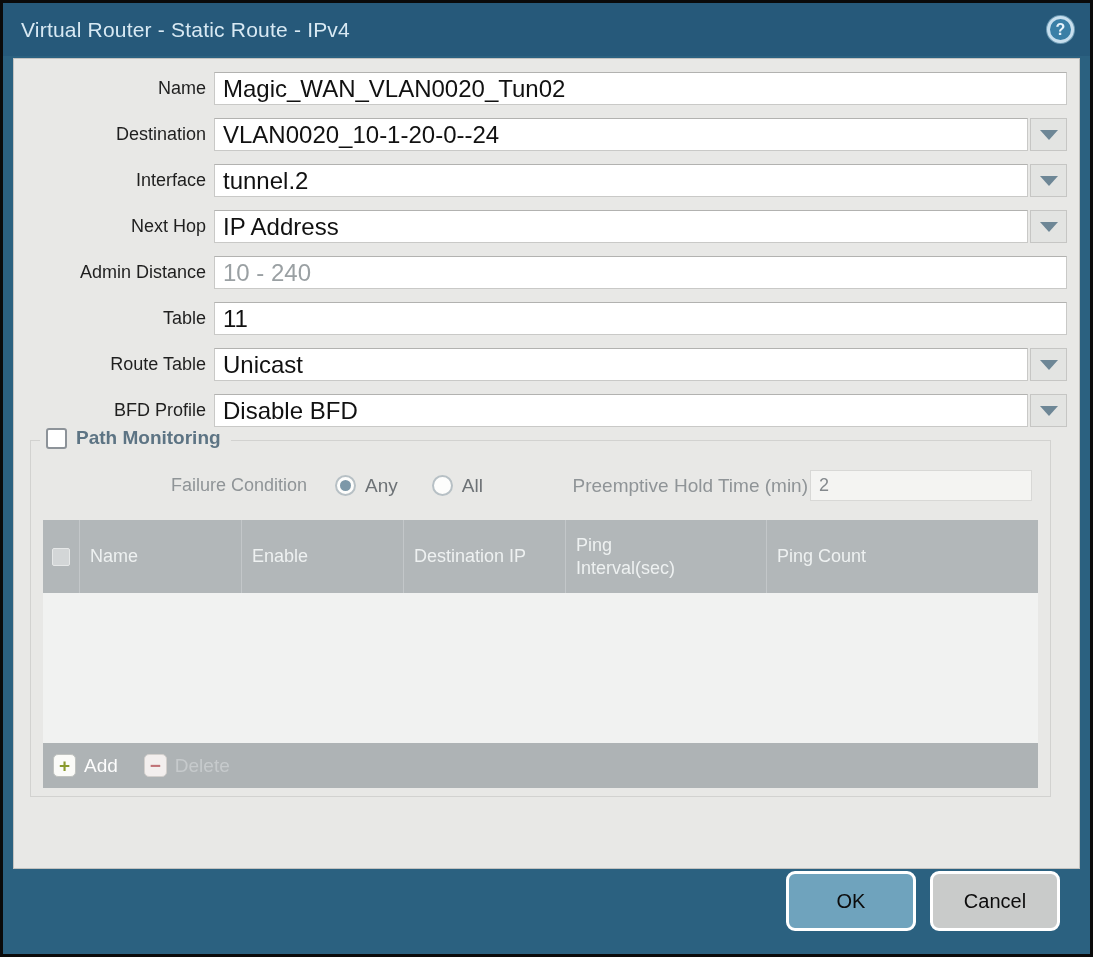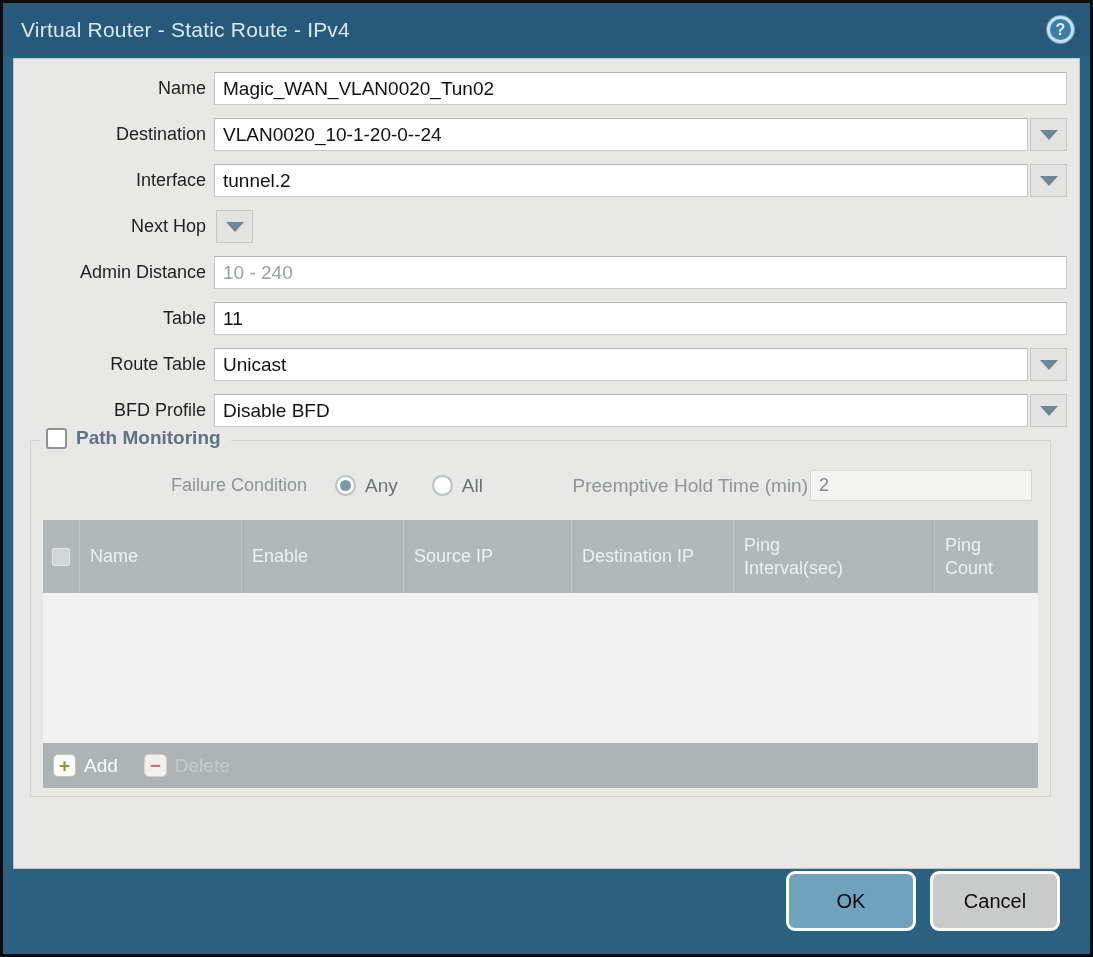--- a/index.html
+++ b/index.html
@@ -54,21 +54,21 @@
     width: 192px; margin-right: 8px;
     text-align: right;
     font-size: 18px; color: #1f1f1f;
     white-space: nowrap;
   }
   .form-row input[type=text] {
     flex: 1; height: 33px;
     border: 1px solid #c9c9c7; border-top-color: #b2b2b0;
     background: #ffffff;
     font-family: "Liberation Sans", sans-serif;
-    font-size: 19px; color: #111;
+    font-size: 24px; color: #111;
     padding: 0 8px;
   }
   .form-row input[type=text]::placeholder { color: #9aa0a3; }
   .dd-btn {
     width: 37px; height: 33px; margin-left: 2px;
     background: #e3e4e2;
     border: 1px solid #c6c6c4;
     display: flex; align-items: center; justify-content: center;
     cursor: pointer;
   }
@@ -229,20 +229,21 @@
       <div class="form-row">
         <span class="lbl">Interface</span>
         <input type="text" value="tunnel.2" style="">
         <div class="dd-btn">
           <span class="dd-tri"></span>
         </div>
       </div>
 
       <div class="form-row">
         <span class="lbl">Next Hop</span>
+        <input type="text" value="IP Address" style="">
         <div class="dd-btn">
           <span class="dd-tri"></span>
         </div>
       </div>
 
 
       <div class="form-row">
         <span class="lbl">Admin Distance</span>
         <input type="text" placeholder="10 - 240" style="">
       </div>
@@ -288,21 +289,20 @@
           <input type="text" class="ph-input" disabled="" value="2" style="">
         </div>
 
         <div class="pm-table">
           <div class="tbl-head">
             <div class="th c0">
               <div class="th-cb"></div>
             </div>
             <div class="th c1">Name</div>
             <div class="th c2">Enable</div>
-            <div class="th c3">Source IP</div>
             <div class="th c4">Destination IP</div>
             <div class="th c5">Ping Interval(sec)</div>
             <div class="th c6">Ping Count</div>
           </div>
           <div class="tbl-body"></div>
           <div class="tbl-foot">
             <div class="tf-item add">
               <span class="tf-icon add">+</span>
               <span class="tf-label">Add</span>
             </div>

